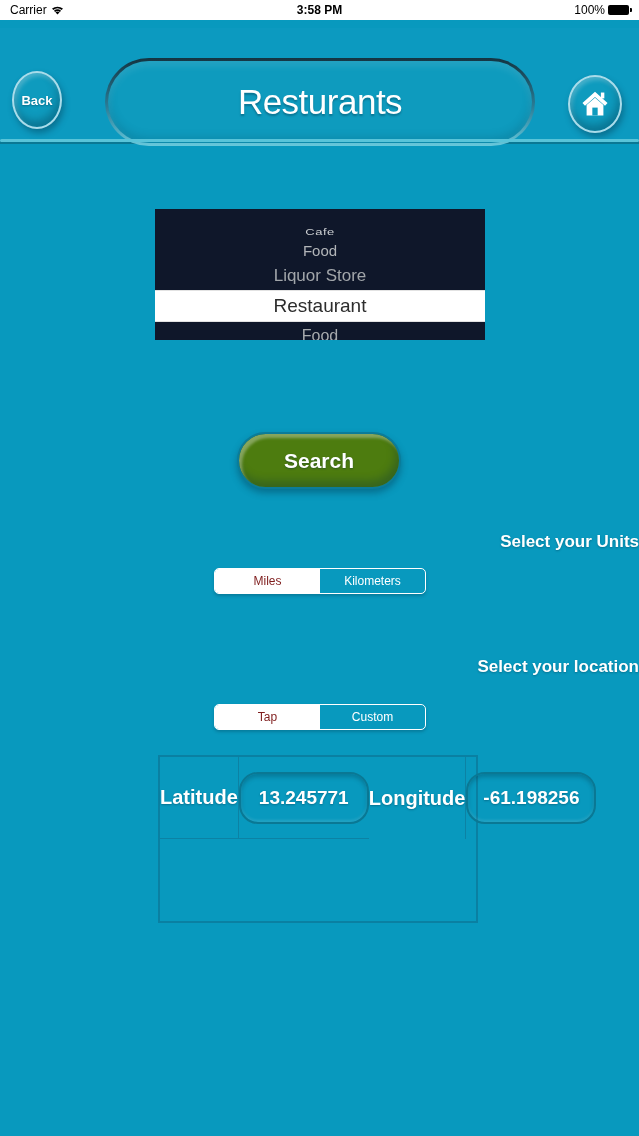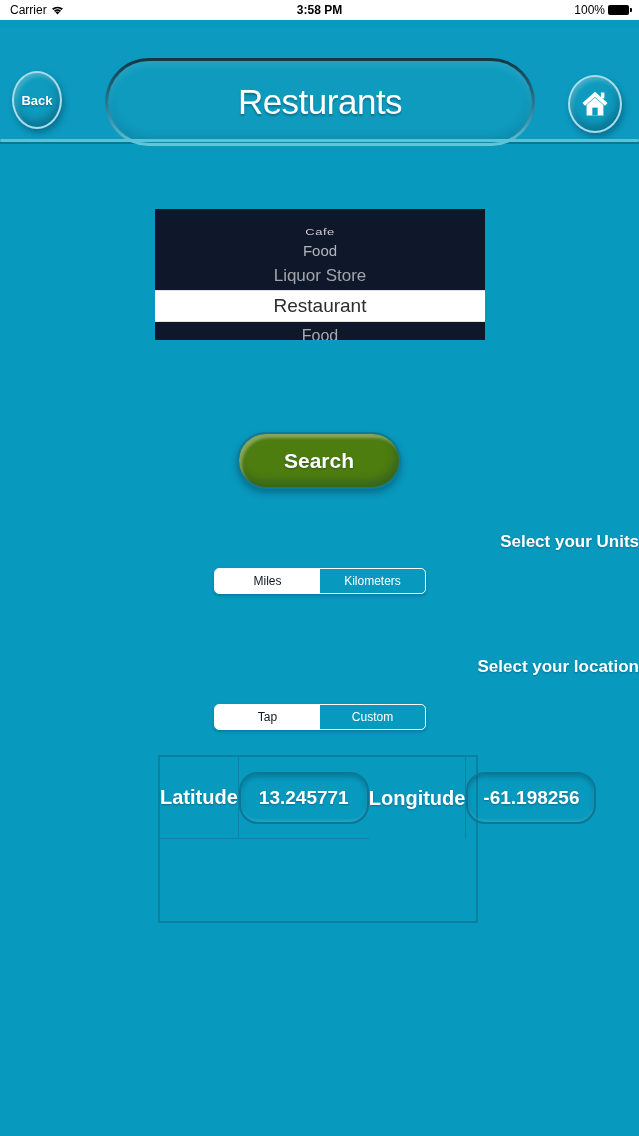--- a/index.html
+++ b/index.html
@@ -86,21 +86,21 @@
     position:absolute;left:214px;width:210px;height:24px;
     display:flex;border:1px solid #FFFFFF;border-radius:5px;overflow:hidden;
     box-shadow:0 2px 3px rgba(0,40,60,.25);
   }
   .units-seg{top:568px;}
   .loc-seg{top:704px;}
   .seg-opt{
     flex:1;display:flex;align-items:center;justify-content:center;
     font-size:12px;color:#FFFFFF;cursor:pointer;background:transparent;
   }
-  .seg-opt.selected{background:#FFFFFF;color:#0f172a;}
+  .seg-opt.selected{background:#FFFFFF;color:#7f1d1d;}
   
   .coords-table{
     position:absolute;top:755px;left:158px;width:320px;height:168px;
     border:2px solid #0A80A2;box-sizing:border-box;
     display:grid;grid-template-columns:1fr 1fr 1fr 1fr;grid-template-rows:1fr 1fr;
   }
   .cell{display:flex;align-items:center;justify-content:center;box-sizing:border-box;}
   .cell-label{border-right:1px solid #0C82A4;color:#fff;font-size:20px;font-weight:700;text-shadow:0 1px 2px rgba(0,40,60,.35);}
   .row-top{border-bottom:1px solid #0C82A4;}
   .pill-input{

